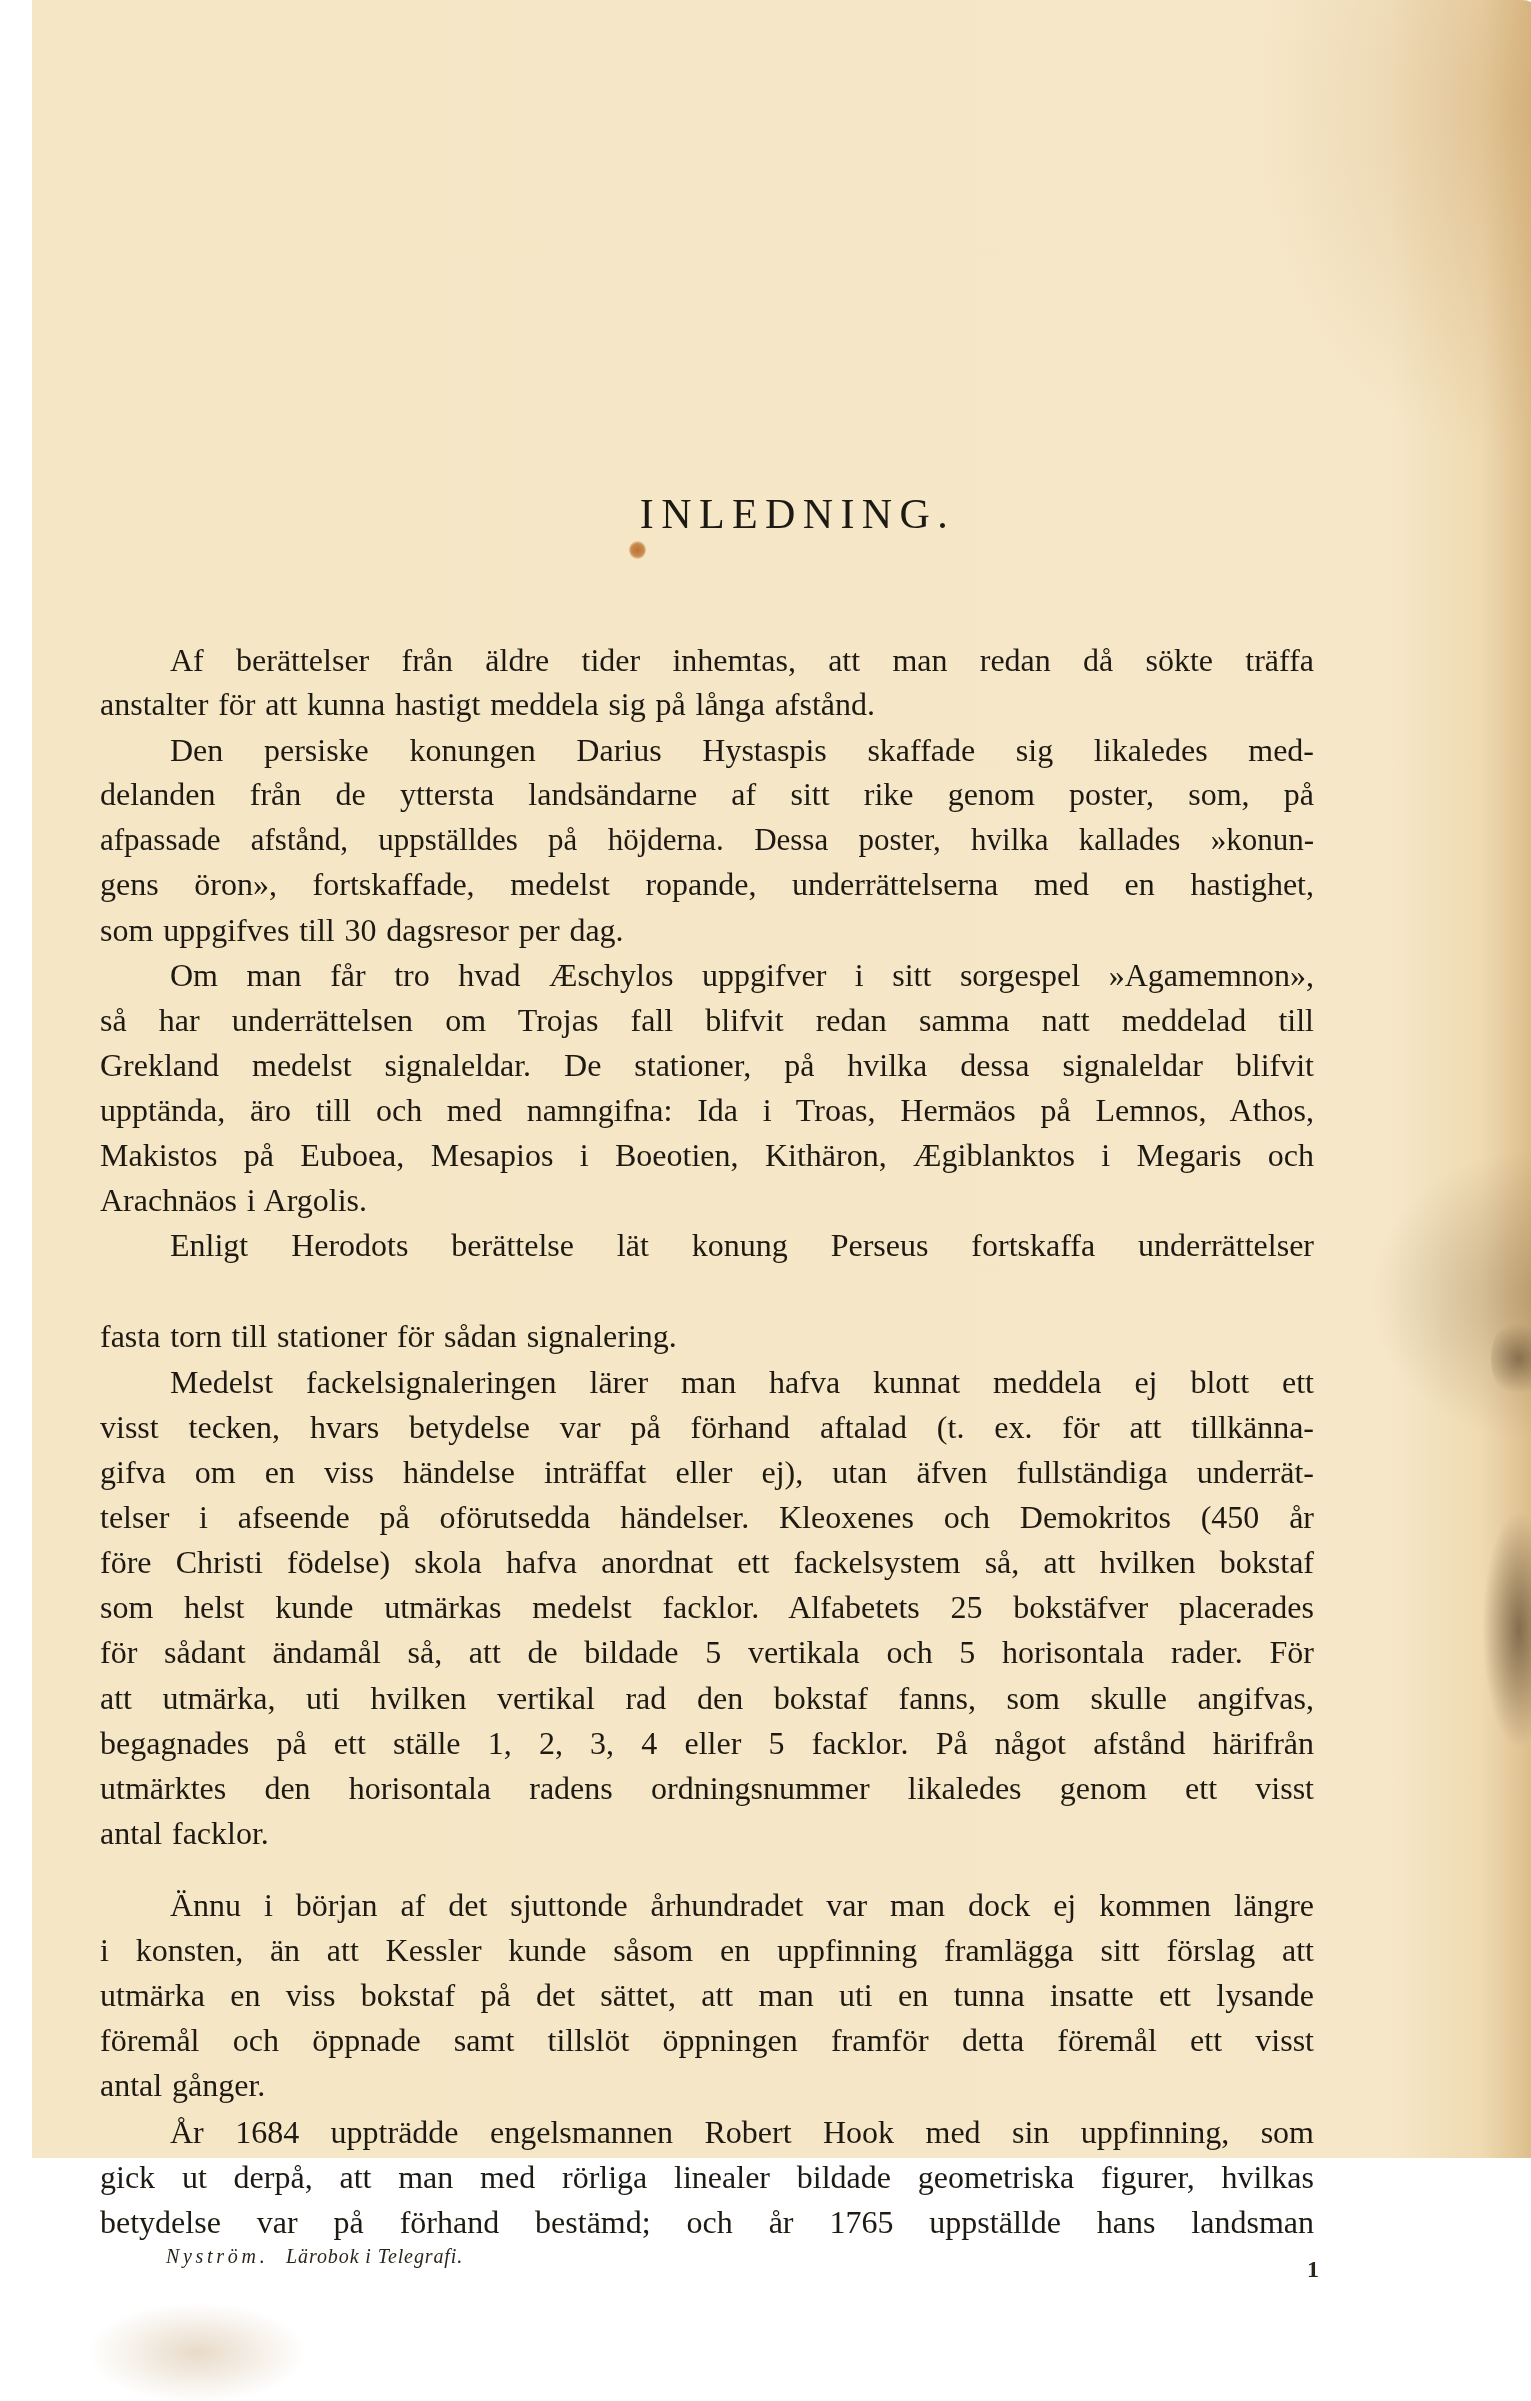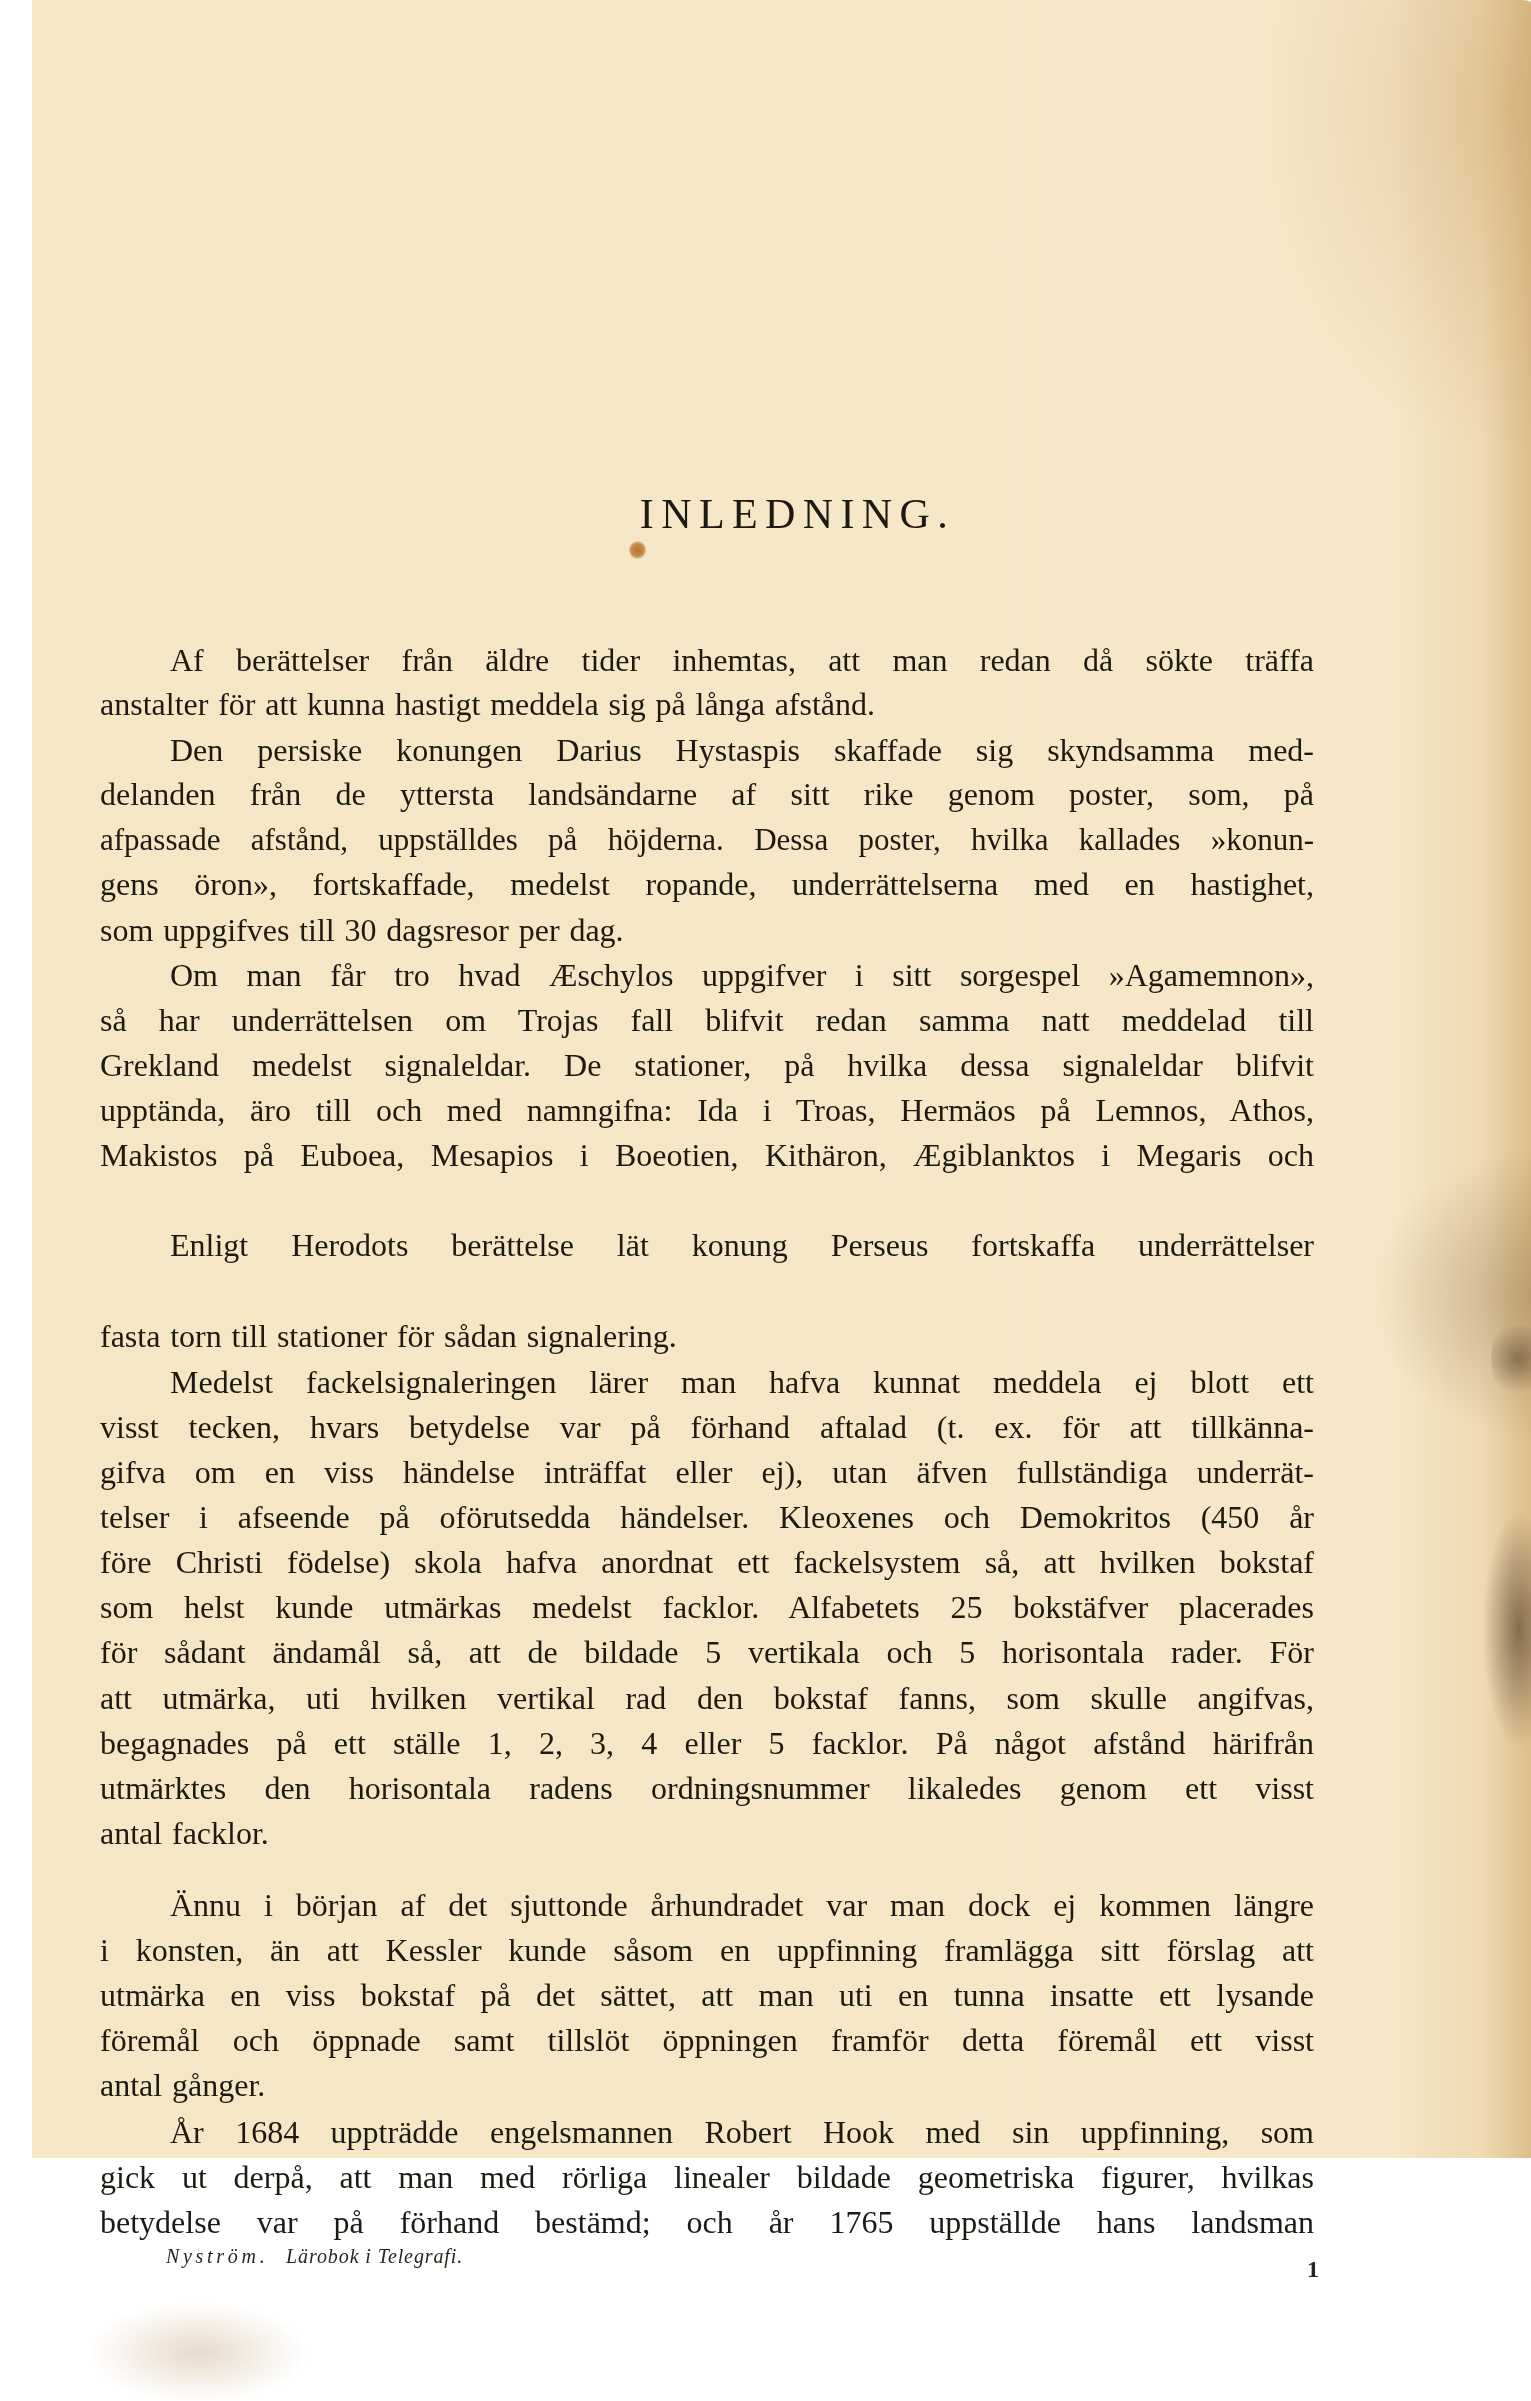--- a/index.html
+++ b/index.html
@@ -66,31 +66,32 @@
   <div class="stain" style="left:1459px;top:1317px;width:55px;height:83px;background:radial-gradient(circle,rgba(80,60,35,0.55) 0%,rgba(80,60,35,0) 70%);"></div>
   <div class="stain" style="left:1450px;top:1510px;width:74px;height:239px;background:radial-gradient(ellipse,rgba(70,50,30,0.6) 0%,rgba(70,50,30,0) 70%);"></div>
   <div class="stain" style="left:55px;top:2302px;width:221px;height:101px;background:radial-gradient(ellipse,rgba(190,150,100,0.35) 0%,rgba(190,150,100,0) 70%);"></div>
   <div class="rust"></div>
 
   <div class="title">INLEDNING.</div>
 
   <div class="line indent" style="top:642px">Af berättelser från äldre tider inhemtas, att man redan då sökte träffa</div>
   <div class="line last" style="top:686px">anstalter för att kunna hastigt meddela sig på långa afstånd.</div>
 
-  <div class="line indent" style="top:732px">Den persiske konungen Darius Hystaspis skaffade sig skyndsamma med-</div>
+  <div class="line indent" style="top:732px">Den persiske konungen Darius Hystaspis skaffade sig likaledes med-</div>
   <div class="line" style="top:776px">delanden från de yttersta landsändarne af sitt rike genom poster, som, på</div>
   <div class="line" style="top:821px; font-size:31px; word-spacing:0px">afpassade afstånd, uppställdes på höjderna. Dessa poster, hvilka kallades »konun-</div>
   <div class="line" style="top:866px">gens öron», fortskaffade, medelst ropande, underrättelserna med en hastighet,</div>
   <div class="line last" style="top:912px">som uppgifves till 30 dagsresor per dag.</div>
 
   <div class="line indent" style="top:957px">Om man får tro hvad Æschylos uppgifver i sitt sorgespel »Agamemnon»,</div>
   <div class="line" style="top:1002px">så har underrättelsen om Trojas fall blifvit redan samma natt meddelad till</div>
   <div class="line" style="top:1047px">Grekland medelst signaleldar. De stationer, på hvilka dessa signaleldar blifvit</div>
   <div class="line" style="top:1092px">upptända, äro till och med namngifna: Ida i Troas, Hermäos på Lemnos, Athos,</div>
   <div class="line" style="top:1137px">Makistos på Euboea, Mesapios i Boeotien, Kithäron, Ægiblanktos i Megaris och</div>
+  <div class="line last" style="top:1182px">Arachnäos i Argolis.</div>
 
   <div class="line indent" style="top:1227px">Enligt Herodots berättelse lät konung Perseus fortskaffa underrättelser</div>
   <div class="line last" style="top:1318px">fasta torn till stationer för sådan signalering.</div>
 
   <div class="line indent" style="top:1364px">Medelst fackelsignaleringen lärer man hafva kunnat meddela ej blott ett</div>
   <div class="line" style="top:1454px">gifva om en viss händelse inträffat eller ej), utan äfven fullständiga underrät-</div>
   <div class="line" style="top:1409px">visst tecken, hvars betydelse var på förhand aftalad (t. ex. för att tillkänna-</div>
   <div class="line" style="top:1499px">telser i afseende på oförutsedda händelser. Kleoxenes och Demokritos (450 år</div>
   <div class="line" style="top:1544px">före Christi födelse) skola hafva anordnat ett fackelsystem så, att hvilken bokstaf</div>
   <div class="line" style="top:1589px">som helst kunde utmärkas medelst facklor. Alfabetets 25 bokstäfver placerades</div>

